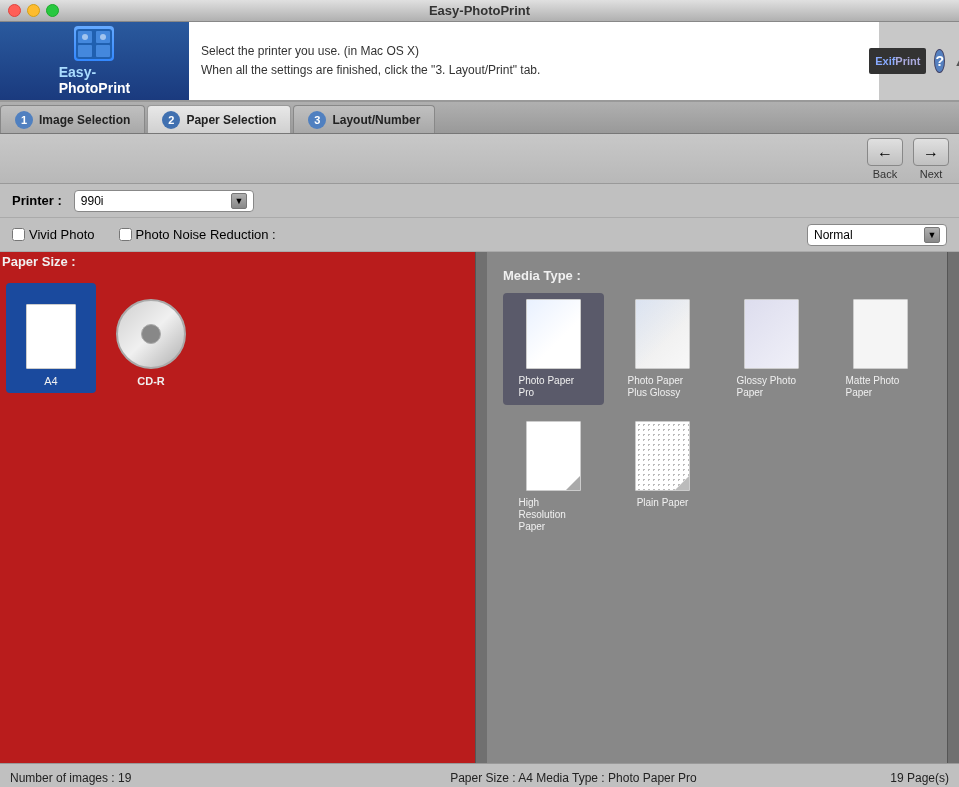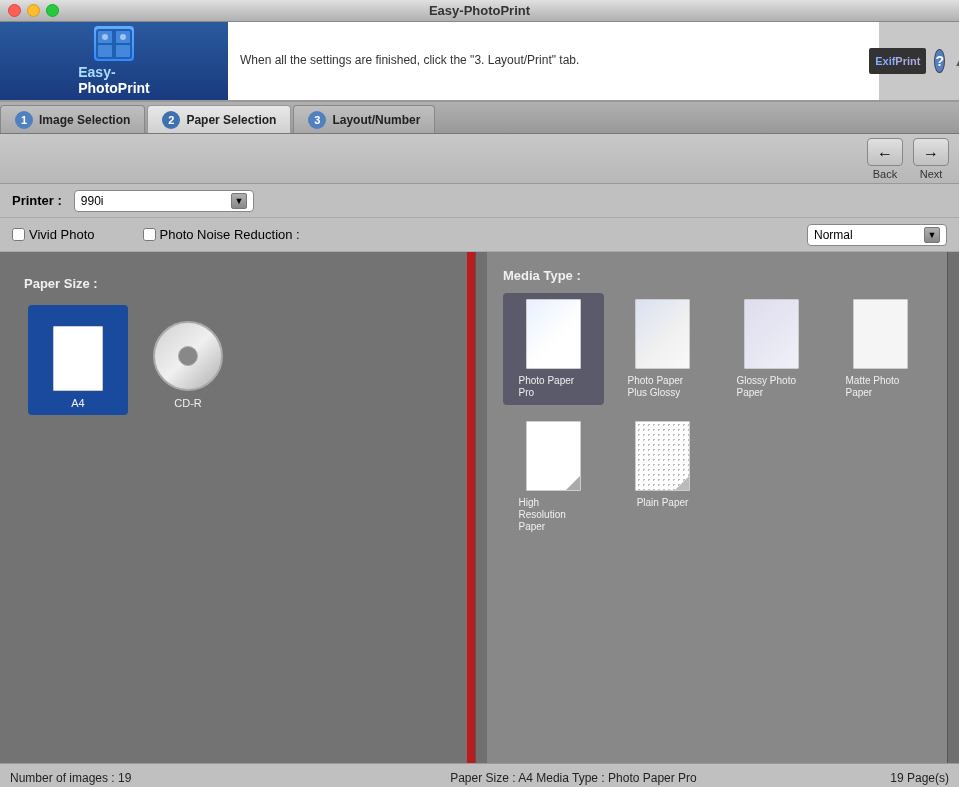--- a/index.html
+++ b/index.html
@@ -47,21 +47,21 @@
 
     
     #header {
       height: 80px;
       background: #c8c8c8;
       display: flex;
       align-items: stretch;
       border-bottom: 2px solid #999;
     }
     #logo-area {
-      width: 228px;
+      width: 189px;
       background: linear-gradient(to bottom, #2a5a9e, #1a3a7e);
       display: flex;
       align-items: center;
       justify-content: center;
       padding: 8px;
     }
     #header-info {
       flex: 1;
       background: white;
       padding: 8px 12px;
@@ -217,21 +217,21 @@
       font-size: 9px;
     }
 
     
     #options-row {
       height: 34px;
       background: #c0c0c0;
       display: flex;
       align-items: center;
       padding: 0 12px;
-      gap: 32px;
+      gap: 8px;
       border-bottom: 1px solid #aaa;
     }
     .checkbox-group {
       display: flex;
       align-items: center;
       gap: 4px;
       font-size: 13px;
     }
     .checkbox-group input { cursor: pointer; }
     .dropdown-group {
@@ -256,51 +256,51 @@
 
     
     #panels {
       flex: 1;
       display: flex;
     }
 
     
     #paper-size-panel {
       width: 475px;
-      background: #737373;
+      background: #b91c1c;
       border-right: 8px solid #b91c1c;
-      padding: 24px;
+      padding: 2px;
     }
     #paper-size-panel h3 {
       font-size: 13px;
       font-weight: bold;
       color: #f0f0f0;
       margin-bottom: 10px;
     }
 
     .paper-grid {
       display: flex;
       gap: 10px;
       padding: 4px;
     }
 
     .paper-item {
-      width: 100px;
+      width: 90px;
       height: 110px;
       display: flex;
       flex-direction: column;
       align-items: center;
       justify-content: flex-end;
       padding-bottom: 6px;
       border-radius: 4px;
       cursor: pointer;
       gap: 6px;
     }
     .paper-item.selected { background: #1a4a9e; }
-    .paper-item.unselected { background: transparent; }
+    .paper-item.unselected { background: transparent; font-weight: bold; }
 
     .paper-icon {
       width: 50px;
       height: 65px;
       background: white;
       border: 1px solid #ccc;
       border-radius: 1px;
       display: flex;
       align-items: center;
       justify-content: center;
@@ -505,20 +505,21 @@
           <circle cx="9" cy="8" r="3" fill="white" opacity="0.5"></circle>
           <circle cx="27" cy="8" r="3" fill="white" opacity="0.5"></circle>
         </svg>
       </div>
       <div class="logo-brand">
         <span class="easy">Easy-</span><br>PhotoPrint
       </div>
     </div>
   </div>
   <div id="header-info">
+    <div>Select the printer you use. (in Mac OS X)</div>
     <div>When all the settings are finished, click the "3. Layout/Print" tab.</div>
   </div>
   <div id="header-right">
     <div class="exif-print">
       <span>Exif</span><span style="color:#aad">Print</span>
     </div>
     <div class="help-btn">?</div>
     <div style="color:#555; font-size:16px; cursor:pointer;">▲</div>
   </div>
 </div>

